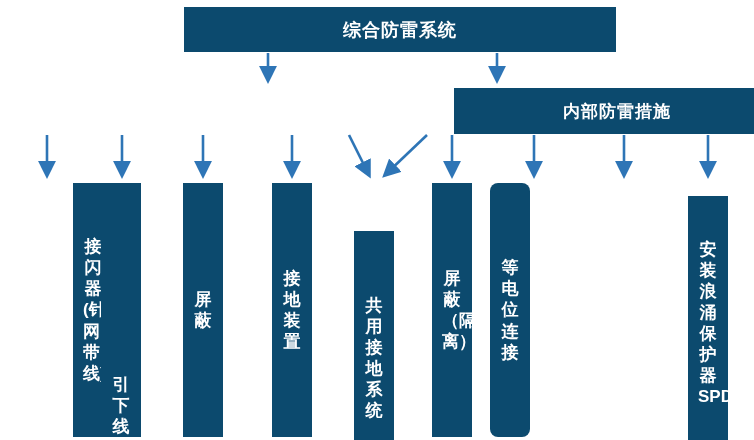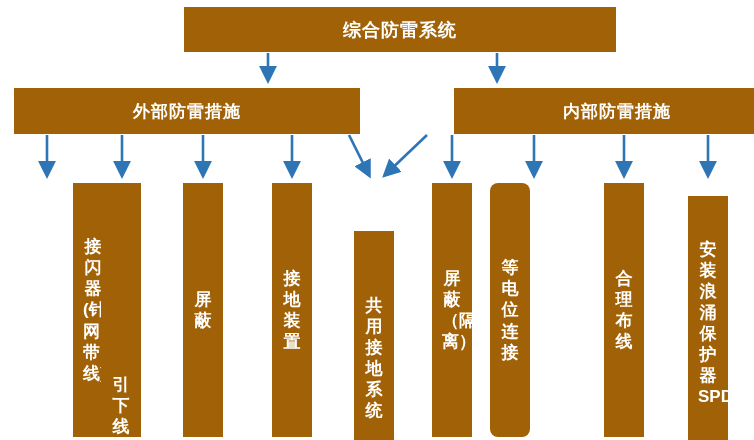--- a/index.html
+++ b/index.html
@@ -10,21 +10,21 @@
   }
   .canvas {
     position: relative;
     width: 754px;
     height: 440px;
     background: #ffffff;
     overflow: hidden;
   }
   .node {
     position: absolute;
-    background: #a16207;
+    background: #0c4a6e;
     color: #ffffff;
     display: flex;
     align-items: center;
     justify-content: center;
     box-sizing: border-box;
   }
   .root-box {
     left: 184px; top: 7px; width: 432px; height: 45px;
     font-size: 18px; font-weight: 600; letter-spacing: 1px;
   }
@@ -89,23 +89,20 @@
       <line x1="534" y1="135" x2="534" y2="175" marker-end="url(#ah)"></line>
       <line x1="624" y1="135" x2="624" y2="175" marker-end="url(#ah)"></line>
       <line x1="708" y1="135" x2="708" y2="175" marker-end="url(#ah)"></line>
     </g>
   </svg>
 
   <div class="node root-box">
     <span>综合防雷系统</span>
   </div>
 
-  <div class="node branch-box branch-external">
-    <span>外部防雷措施</span>
-  </div>
   <div class="node branch-box branch-internal">
     <span>内部防雷措施</span>
   </div>
 
   <div class="node leaf-box leaf-1">
     <div class="leaf-label">接闪器(针、网、带、线)</div>
   </div>
   <div class="node leaf-box leaf-2">
     <div class="leaf-label">引下线</div>
   </div>
@@ -117,20 +114,17 @@
   </div>
   <div class="node leaf-box leaf-5">
     <div class="leaf-label">共用接地系统</div>
   </div>
   <div class="node leaf-box leaf-6">
     <div class="leaf-label">屏蔽（隔离）</div>
   </div>
   <div class="node leaf-box leaf-7">
     <div class="leaf-label">等电位连接</div>
   </div>
-  <div class="node leaf-box leaf-8">
-    <div class="leaf-label">合理布线</div>
-  </div>
   <div class="node leaf-box leaf-9">
     <div class="leaf-label">安装浪涌保护器SPD</div>
   </div>
 
 </div>
 
 </body></html>

